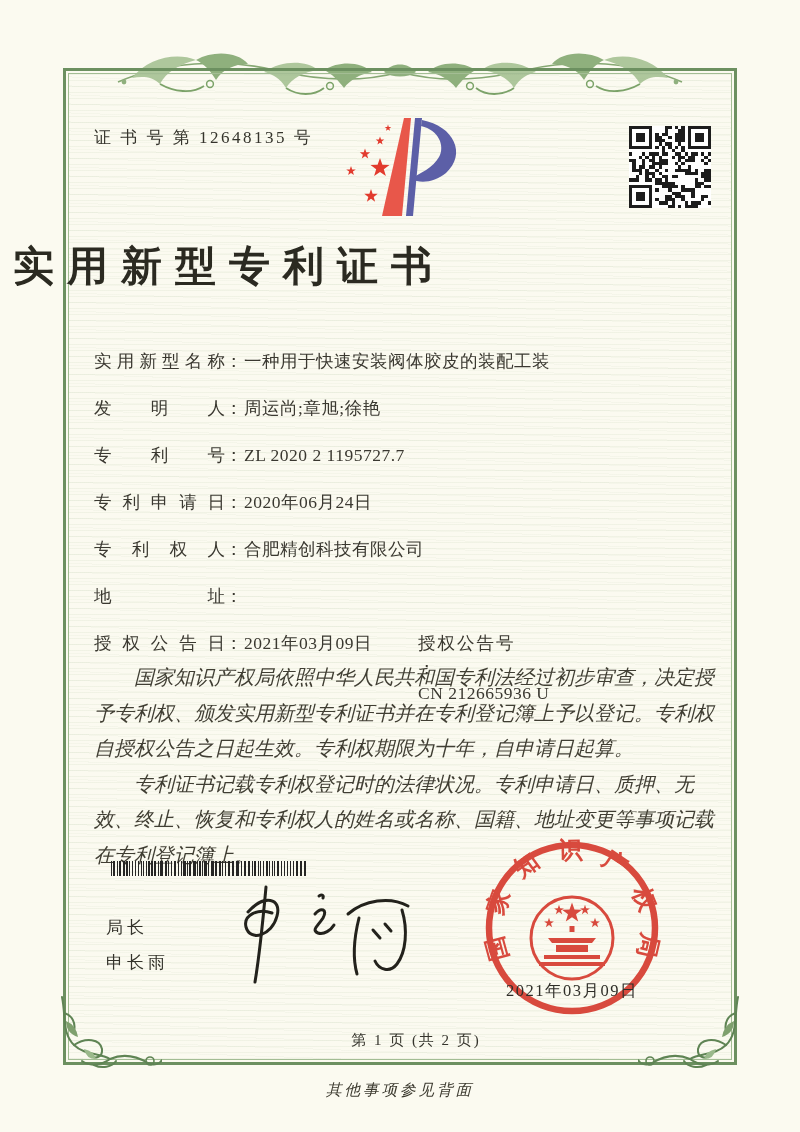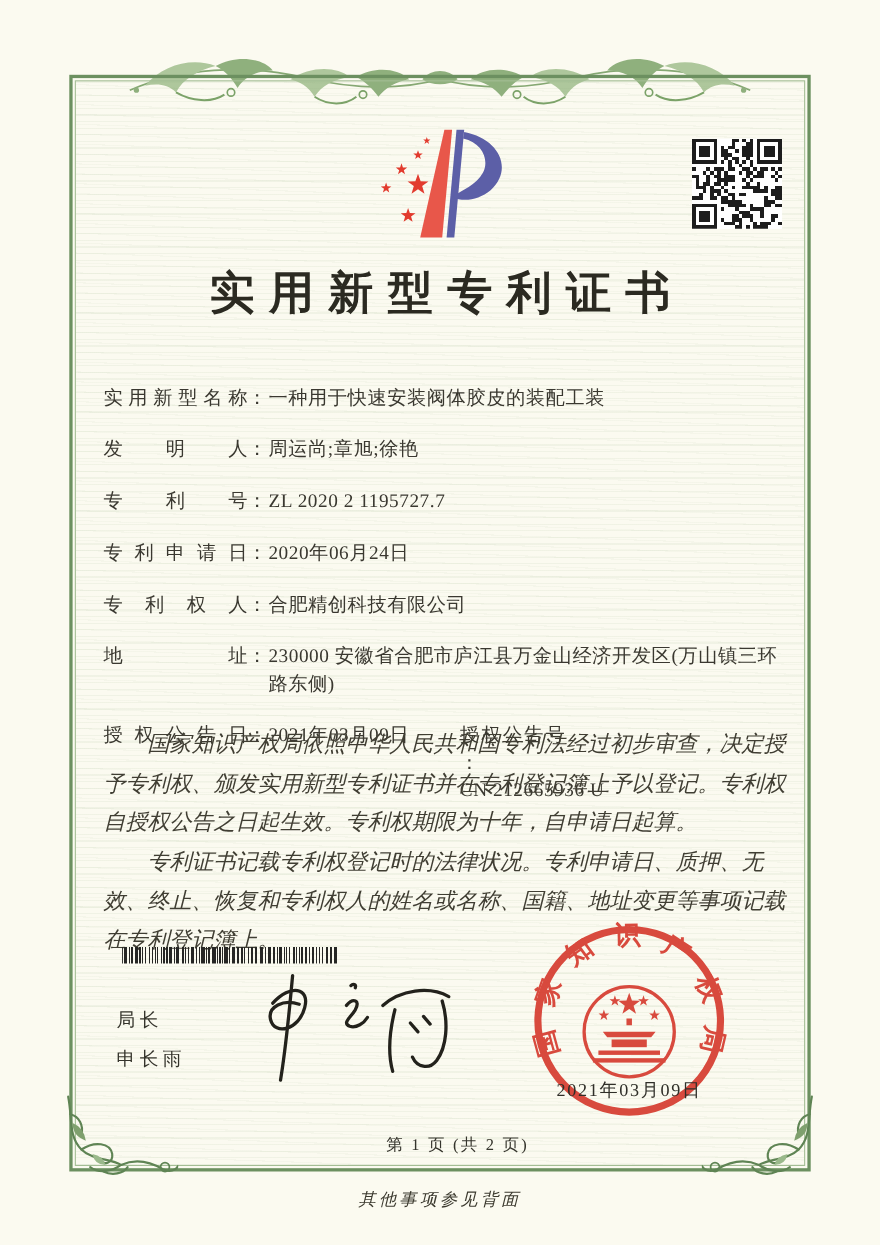--- a/index.html
+++ b/index.html
@@ -12,21 +12,21 @@
   .frame-inner{position:absolute;inset:2px;border:1px solid #a3bd94;
     background:
       repeating-linear-gradient(0deg, rgba(146,175,130,0.10) 0 1px, rgba(0,0,0,0) 1px 6px),
       repeating-linear-gradient(2deg, rgba(146,175,130,0.06) 0 1px, rgba(0,0,0,0) 1px 9px);}
 
   .cert-no{position:absolute;left:94px;top:126px;font-size:17px;letter-spacing:2.5px;color:#35342c;}
 
   .logo{position:absolute;left:336px;top:110px;width:132px;height:114px;}
   .qr{position:absolute;left:629px;top:126px;width:82px;height:82px;background:#fff;}
 
-  .title{position:absolute;left:0;right:0;top:239px;text-align:center;font-size:41px;font-weight:700;
+  .title{position:absolute;left:0;right:0;top:239px;text-align:left;font-size:41px;font-weight:700;
          letter-spacing:13px;text-indent:13px;color:#2b2a21;}
 
   .fields{position:absolute;left:94px;top:349px;width:618px;color:#3a3830;font-size:17.5px;}
   .frow{display:flex;line-height:25px;margin-bottom:22px;}
   .flabel{display:inline-block;width:131px;text-align:justify;text-align-last:justify;flex:none;}
   .fcolon{flex:none;width:19px;}
   .fvalue{letter-spacing:0.5px;}
   .fpair2{margin-left:46px;display:flex;flex-direction:column;}
   .fpair2 .flabel2{letter-spacing:2px;}
 
@@ -101,20 +101,21 @@
       <path d="M24,50 C36,42 50,44 52,54 C53,62 44,66 40,58"></path>
       <path d="M60,64 C74,58 88,62 98,68 C104,71 110,69 112,65"></path>
       <path d="M14,18 C22,20 26,28 24,36"></path>
       <path d="M44,70 C52,74 62,72 66,66"></path>
     </g>
     <path d="M16,26 Q26,30 28,42 Q16,38 16,26 Z" fill="#7fa06e"></path>
     <path d="M34,54 Q44,56 46,64 Q36,64 34,54 Z" fill="#9ab98b"></path>
     <circle cx="100" cy="66" r="4" fill="none" stroke="#5f8454" stroke-width="1.6"></circle>
   </svg>
 
+  <div class="cert-no">证 书 号 第 12648135 号</div>
 
   <svg class="logo" viewBox="0 0 132 114">
     <polygon fill="#e23b2e" points="52.0,14.5 52.8,16.9 55.3,16.9 53.3,18.4 54.1,20.8 52.0,19.4 49.9,20.8 50.7,18.4 48.7,16.9 51.2,16.9"></polygon>
     <polygon fill="#e23b2e" points="44.0,26.5 45.1,29.5 48.3,29.6 45.7,31.6 46.6,34.6 44.0,32.8 41.4,34.6 42.3,31.6 39.7,29.6 42.9,29.5"></polygon>
     <polygon fill="#e23b2e" points="29.0,38.5 30.3,42.2 34.2,42.3 31.1,44.7 32.2,48.4 29.0,46.2 25.8,48.4 26.9,44.7 23.8,42.3 27.7,42.2"></polygon>
     <polygon fill="#e23b2e" points="15.0,56.0 16.2,59.4 19.8,59.5 16.9,61.6 17.9,65.0 15.0,63.0 12.1,65.0 13.1,61.6 10.2,59.5 13.8,59.4"></polygon>
     <polygon fill="#e23b2e" points="44.0,48.0 46.4,54.8 53.5,54.9 47.8,59.2 49.9,66.1 44.0,62.0 38.1,66.1 40.2,59.2 34.5,54.9 41.6,54.8"></polygon>
     <polygon fill="#e23b2e" points="35.0,79.0 36.6,83.7 41.7,83.8 37.7,86.9 39.1,91.7 35.0,88.8 30.9,91.7 32.3,86.9 28.3,83.8 33.4,83.7"></polygon>
     <polygon points="68,8 75,8 66,106 46,106" fill="#e8574a"></polygon>
     <polygon points="79,8 86,8 77,106 70,106" fill="#5c5fa7"></polygon>
@@ -359,21 +360,20 @@
       <span class="fvalue">2020年06月24日</span>
     </div>
     <div class="frow">
       <span class="flabel">专利权人</span>
         <span class="fcolon">：</span>
       <span class="fvalue">合肥精创科技有限公司</span>
     </div>
     <div class="frow">
       <span class="flabel">地址</span>
         <span class="fcolon">：</span>
-      <span class="fvalue">230000 安徽省合肥市庐江县万金山经济开发区(万山镇三环路东侧)</span>
     </div>
     <div class="frow">
       <span class="flabel">授权公告日</span>
         <span class="fcolon">：</span>
       <span class="fvalue">2021年03月09日</span>
       <span class="fpair2">
         <span class="flabel2">授权公告号</span>
           <span class="fcolon">：</span>
         <span class="fvalue">CN 212665936 U</span>
       </span>

